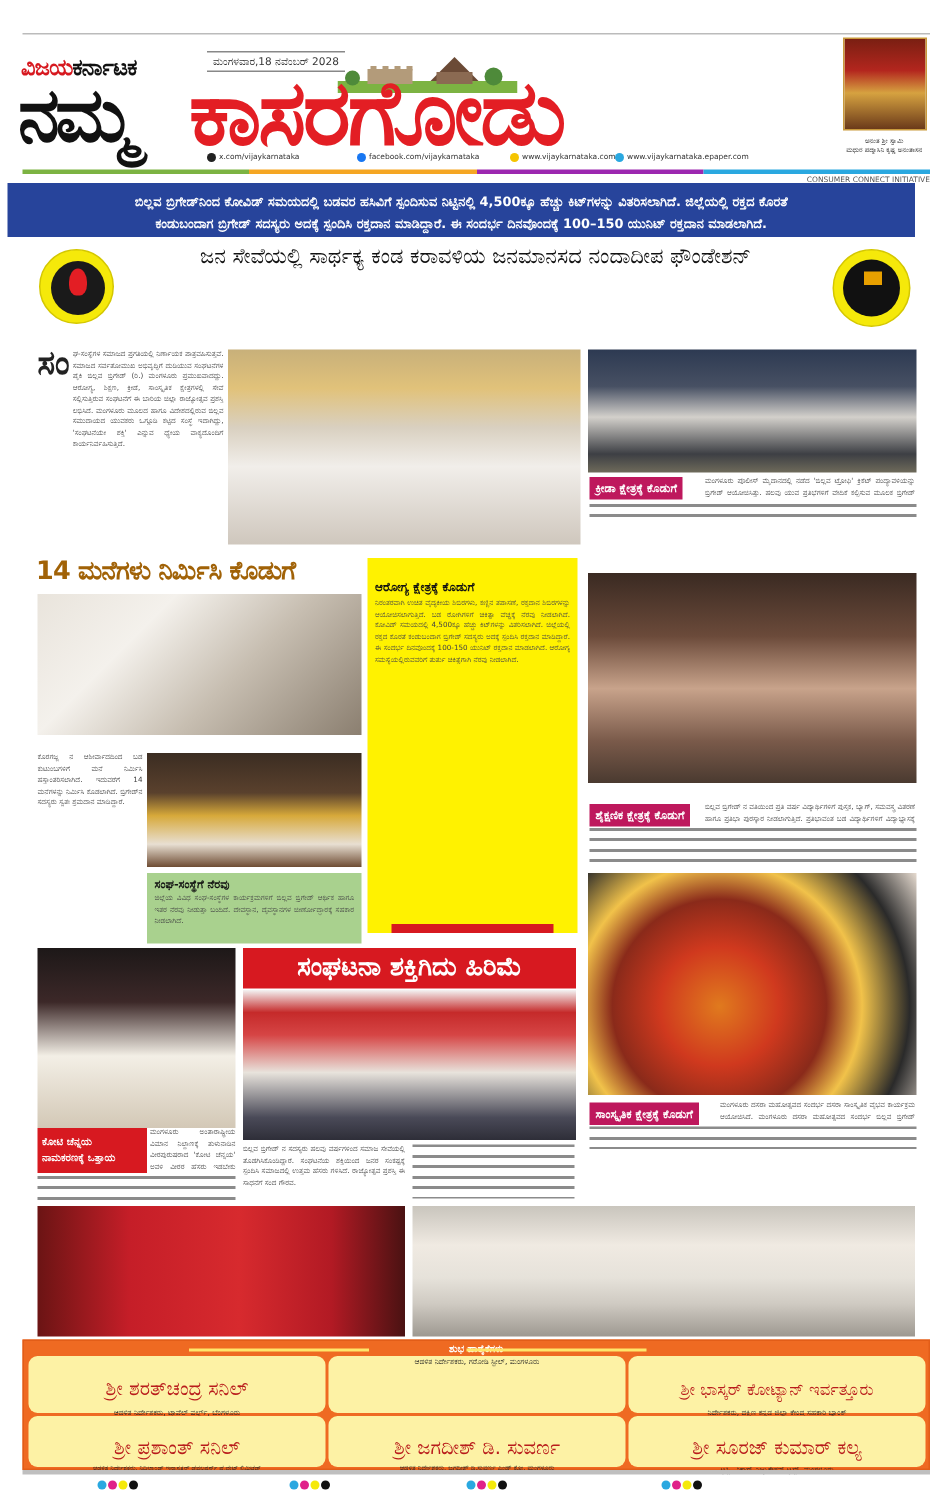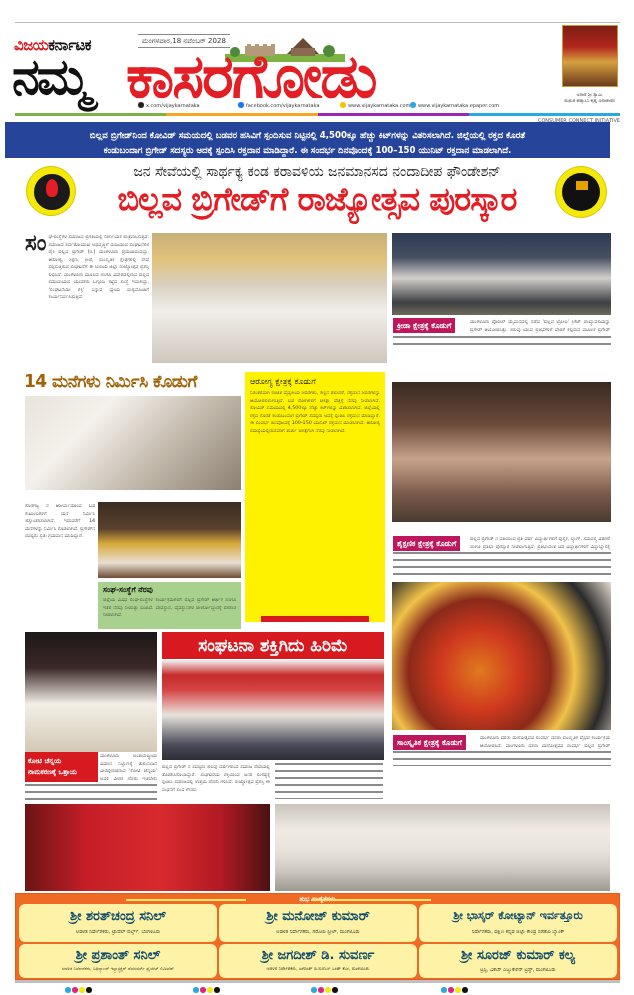--- a/index.html
+++ b/index.html
@@ -47,33 +47,33 @@
 .p6{left:392px;top:582px;width:219px;height:148px;background:radial-gradient(circle at 40% 60%,#e07a1e 0%,#d0391e 25%,#8a2a1a 45%,#f1c24a 60%,#2a2a2a 80%,#e6dbd0 100%)}
 .p7{left:25px;top:632px;width:132px;height:120px;background:linear-gradient(180deg,#1d1818 0%,#3c2828 30%,#f3efe6 60%,#d3c8b6 100%)}
 .p8{left:162px;top:660px;width:222px;height:100px;background:linear-gradient(180deg,#f3f3f3 0%,#c52a2a 15%,#d64545 30%,#e8e3dc 55%,#4a4a58 85%,#2e2e38 100%)}
 .p9{left:25px;top:804px;width:245px;height:87px;background:linear-gradient(90deg,#6b1414 0%,#c51e28 25%,#d72a2e 55%,#b21a24 80%,#4a1212 100%)}
 .p10{left:275px;top:804px;width:335px;height:87px;background:linear-gradient(180deg,#c9c5bd 0%,#f0eae2 30%,#e6e2da 55%,#cfcac2 75%,#9d9890 100%)}
 
 .tag{background:#be185d;color:#fff;font-weight:bold;font-size:7.5px;padding:2px 4px;line-height:11px}
 
 .h14{left:24px;top:371px;font-size:17px;font-weight:700;color:#a16207;letter-spacing:-0.5px}
 .ybox{left:245px;top:372px;width:140px;height:250px;background:#fff200}
-.ybox .ttl{font-size:8px;font-weight:normal;color:#111;padding:5px 5px 2px}
+.ybox .ttl{font-size:8px;font-weight:bold;color:#111;padding:15px 5px 2px}
 .ybox .txt{padding:0 5px}
 .ybox .redbar{position:absolute;left:16px;top:244px;width:108px;height:6px;background:#d71920}
 .gbox{left:98px;top:582px;width:143px;height:47px;background:#a9d18e}
 .gbox .ttl{font-size:7.5px;font-weight:bold;color:#111;padding:3px 5px 1px}
 .redhead{left:162px;top:632px;width:222px;height:27px;background:#d71920;color:#fff;font-size:17px;font-weight:900;text-align:center;line-height:27px}
 .tag-koti{left:25px;top:752px;width:73px;height:30px;background:#d71920;color:#fff;font-size:6.8px;font-weight:bold;line-height:11px;padding:4px 3px}
 
 .greet{left:15px;top:893px;width:605px;height:87px;background:#ef6a22;border:1px solid #e25d18}
 .greet .hdr{position:absolute;left:0;top:1px;width:100%;text-align:center;font-size:6.5px;font-weight:bold;color:#fff}
 .greet .hline{position:absolute;top:5px;height:2px;background:#ffe66a}
 .cell{position:absolute;width:198px;height:38px;background:#fdf2a5;border-radius:6px;text-align:center}
-.cell .nm{font-size:13px;font-weight:700;color:#0c4a6e;line-height:22px;padding-top:1px}
+.cell .nm{font-size:13px;font-weight:400;color:#b91c1c;line-height:22px;padding-top:12px}
 .cell .ds{font-size:5px;color:#222;line-height:8px}
 .regbar{left:15px;top:980px;width:605px;height:3px;background:#bfbfbf}
 .reg{top:987px;display:flex;gap:1px}
 .reg span{width:6px;height:6px;border-radius:50%;display:inline-block}
 </style>
 </head>
 <body>
 
 <div class="page">
 
@@ -132,21 +132,20 @@
     <div>ಬಿಲ್ಲವ ಬ್ರಿಗೇಡ್‌ನಿಂದ ಕೋವಿಡ್ ಸಮಯದಲ್ಲಿ ಬಡವರ ಹಸಿವಿಗೆ ಸ್ಪಂದಿಸುವ ನಿಟ್ಟಿನಲ್ಲಿ 4,500ಕ್ಕೂ ಹೆಚ್ಚು ಕಿಟ್‌ಗಳನ್ನು ವಿತರಿಸಲಾಗಿದೆ. ಜಿಲ್ಲೆಯಲ್ಲಿ ರಕ್ತದ ಕೊರತೆ</div>
     <div>ಕಂಡುಬಂದಾಗ ಬ್ರಿಗೇಡ್ ಸದಸ್ಯರು ಅದಕ್ಕೆ ಸ್ಪಂದಿಸಿ ರಕ್ತದಾನ ಮಾಡಿದ್ದಾರೆ. ಈ ಸಂದರ್ಭ ದಿನವೊಂದಕ್ಕೆ 100–150 ಯುನಿಟ್ ರಕ್ತದಾನ ಮಾಡಲಾಗಿದೆ.</div>
   </div>
 
   <div class="abs logo-l">
     <div class="inner">
         <div class="flame"></div>
       </div>
   </div>
   <div class="abs kicker">ಜನ ಸೇವೆಯಲ್ಲಿ ಸಾರ್ಥಕ್ಯ ಕಂಡ ಕರಾವಳಿಯ ಜನಮಾನಸದ ನಂದಾದೀಪ ಫೌಂಡೇಶನ್</div>
-  <div class="abs headline">ಬಿಲ್ಲವ ಬ್ರಿಗೇಡ್‌ಗೆ ರಾಜ್ಯೋತ್ಸವ ಪುರಸ್ಕಾರ</div>
   <div class="abs logo-r">
     <div class="inner">
         <div class="flag"></div>
       </div>
   </div>
 
   <div class="abs" style="left:25px;top:233px;width:124px;height:134px">
     <span class="dropcap">ಸಂ</span>
     <div class="txt" style="height:134px">ಘ-ಸಂಸ್ಥೆಗಳ ಸಮಾಜದ ಪ್ರಗತಿಯಲ್ಲಿ ನಿರ್ಣಾಯಕ ಪಾತ್ರವಹಿಸುತ್ತವೆ. ಸಮಾಜದ ಸರ್ವತೋಮುಖ ಅಭಿವೃದ್ಧಿಗೆ ದುಡಿಯುವ ಸಂಘಟನೆಗಳ ಪೈಕಿ ಬಿಲ್ಲವ ಬ್ರಿಗೇಡ್ (ರಿ.) ಮಂಗಳೂರು ಪ್ರಮುಖವಾದದ್ದು. ಆರೋಗ್ಯ, ಶಿಕ್ಷಣ, ಕ್ರೀಡೆ, ಸಾಂಸ್ಕೃತಿಕ ಕ್ಷೇತ್ರಗಳಲ್ಲಿ ಸೇವೆ ಸಲ್ಲಿಸುತ್ತಿರುವ ಸಂಘಟನೆಗೆ ಈ ಬಾರಿಯ ಜಿಲ್ಲಾ ರಾಜ್ಯೋತ್ಸವ ಪ್ರಶಸ್ತಿ ಲಭಿಸಿದೆ. ಮಂಗಳೂರು ಮೂಲದ ಹಾಗೂ ವಿದೇಶದಲ್ಲಿರುವ ಬಿಲ್ಲವ ಸಮುದಾಯದ ಯುವಕರು ಒಗ್ಗೂಡಿ ಕಟ್ಟಿದ ಸಂಸ್ಥೆ ಇದಾಗಿದ್ದು, 'ಸಂಘಟನೆಯೇ ಶಕ್ತಿ' ಎನ್ನುವ ಧ್ಯೇಯ ವಾಕ್ಯದೊಂದಿಗೆ ಕಾರ್ಯನಿರ್ವಹಿಸುತ್ತಿದೆ.</div>
   </div>
@@ -203,21 +202,20 @@
   <div class="abs greet">
     <div class="hline" style="left:110px;width:120px"></div>
     <div class="hdr">ಶುಭ ಹಾರೈಕೆಗಳು</div>
     <div class="hline" style="left:295px;width:120px"></div>
 
     <div class="cell" style="left:3px;top:10px">
       <div class="nm">ಶ್ರೀ ಶರತ್‌ಚಂದ್ರ ಸನಿಲ್</div>
       <div class="ds">ಆಡಳಿತ ನಿರ್ದೇಶಕರು, ಟ್ರಾವೆಲ್ ವರ್ಲ್ಡ್, ಬೆಂಗಳೂರು</div>
     </div>
     <div class="cell" style="left:203px;top:10px">
-      <div class="nm">ಶ್ರೀ ಮನೋಜ್ ಕುಮಾರ್</div>
       <div class="ds">ಆಡಳಿತ ನಿರ್ದೇಶಕರು, ಗರೋಡಿ ಸ್ಟೀಲ್, ಮಂಗಳೂರು</div>
     </div>
     <div class="cell" style="left:403px;top:10px">
       <div class="nm" style="font-size:11px">ಶ್ರೀ ಭಾಸ್ಕರ್ ಕೋಟ್ಯಾನ್ ಇರ್ವತ್ತೂರು</div>
       <div class="ds">ನಿರ್ದೇಶಕರು, ದಕ್ಷಿಣ ಕನ್ನಡ ಜಿಲ್ಲಾ ಕೇಂದ್ರ ಸಹಕಾರಿ ಬ್ಯಾಂಕ್</div>
     </div>
     <div class="cell" style="left:3px;top:50px;height:34px">
       <div class="nm" style="line-height:20px">ಶ್ರೀ ಪ್ರಶಾಂತ್ ಸನಿಲ್</div>
       <div class="ds" style="font-size:4.3px">ಆಡಳಿತ ನಿರ್ದೇಶಕರು, ನಿಧಿಲ್ಯಾಂಡ್ ಇನ್ಫ್ರಾಸ್ಟ್ರಕ್ಚರ್ ಡೆವಲಪರ್ಸ್ ಪ್ರೈವೇಟ್ ಲಿಮಿಟೆಡ್</div>
     </div>

